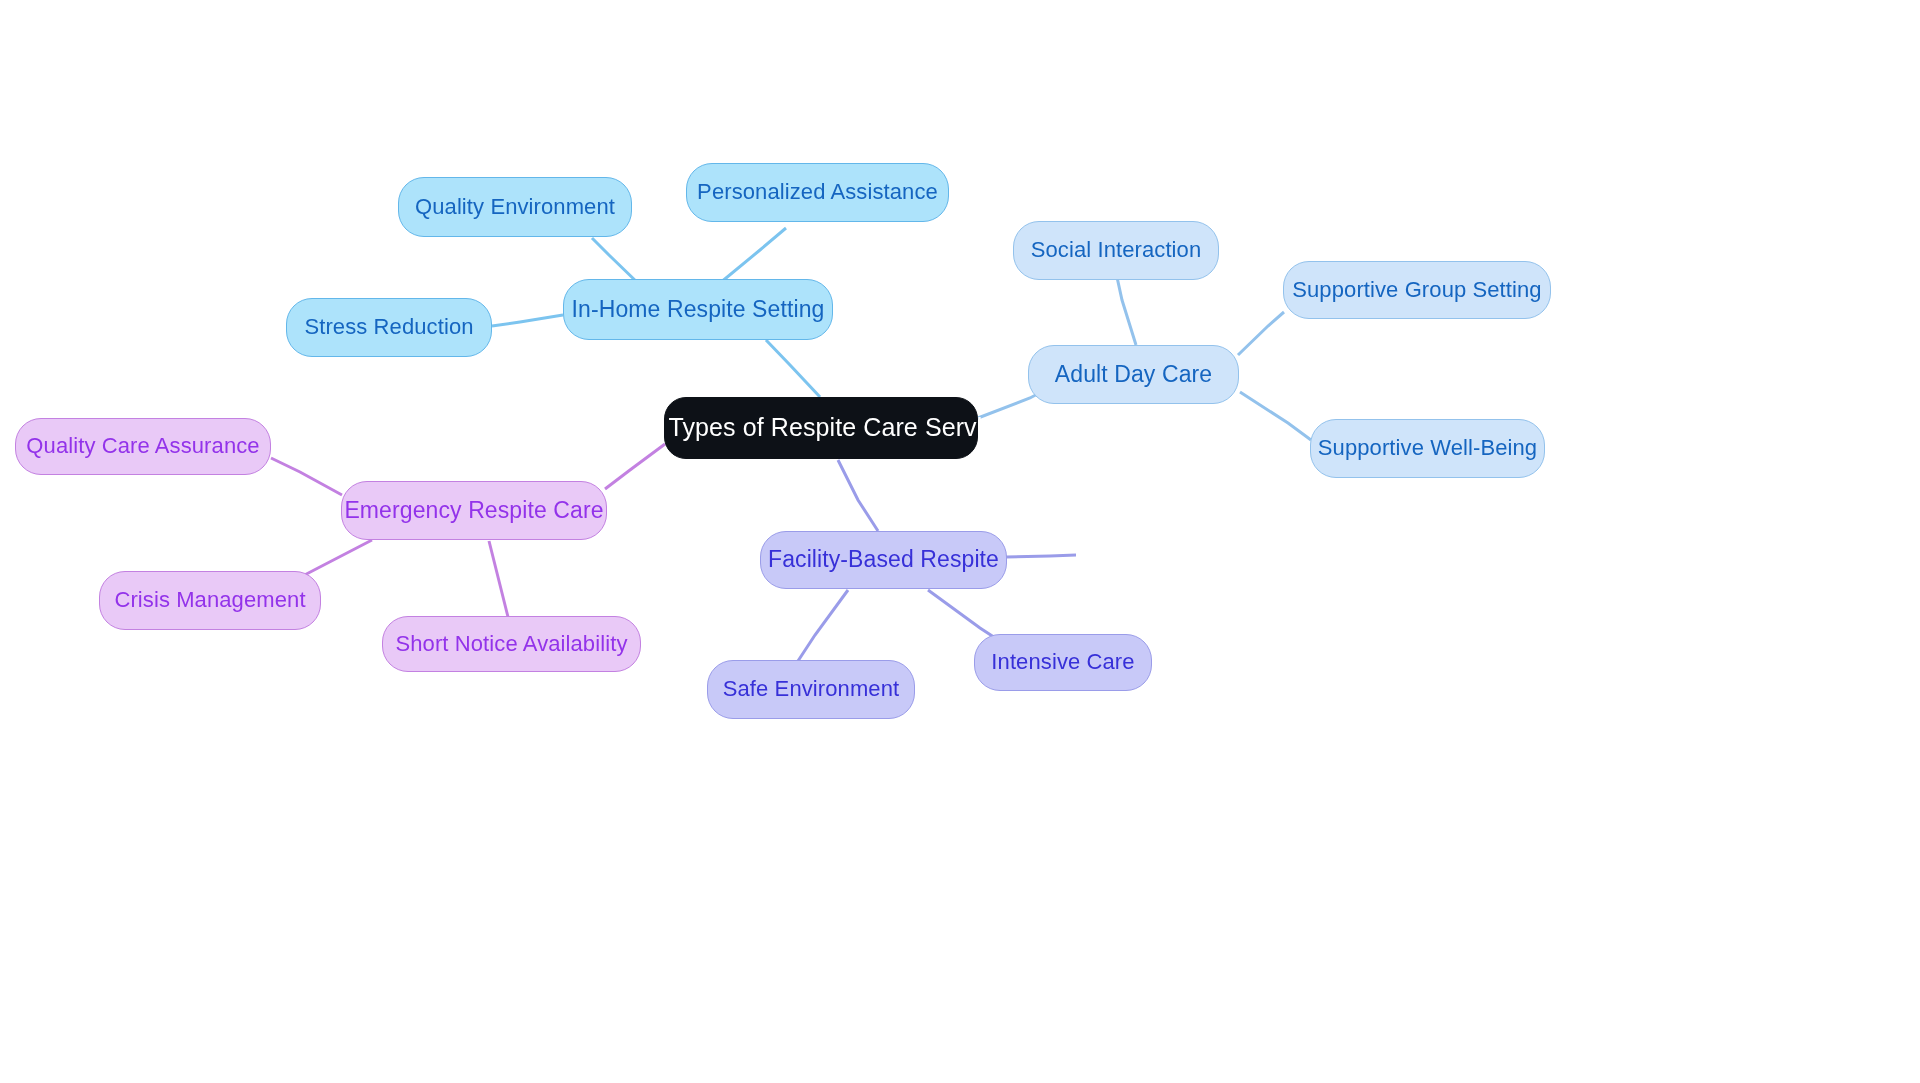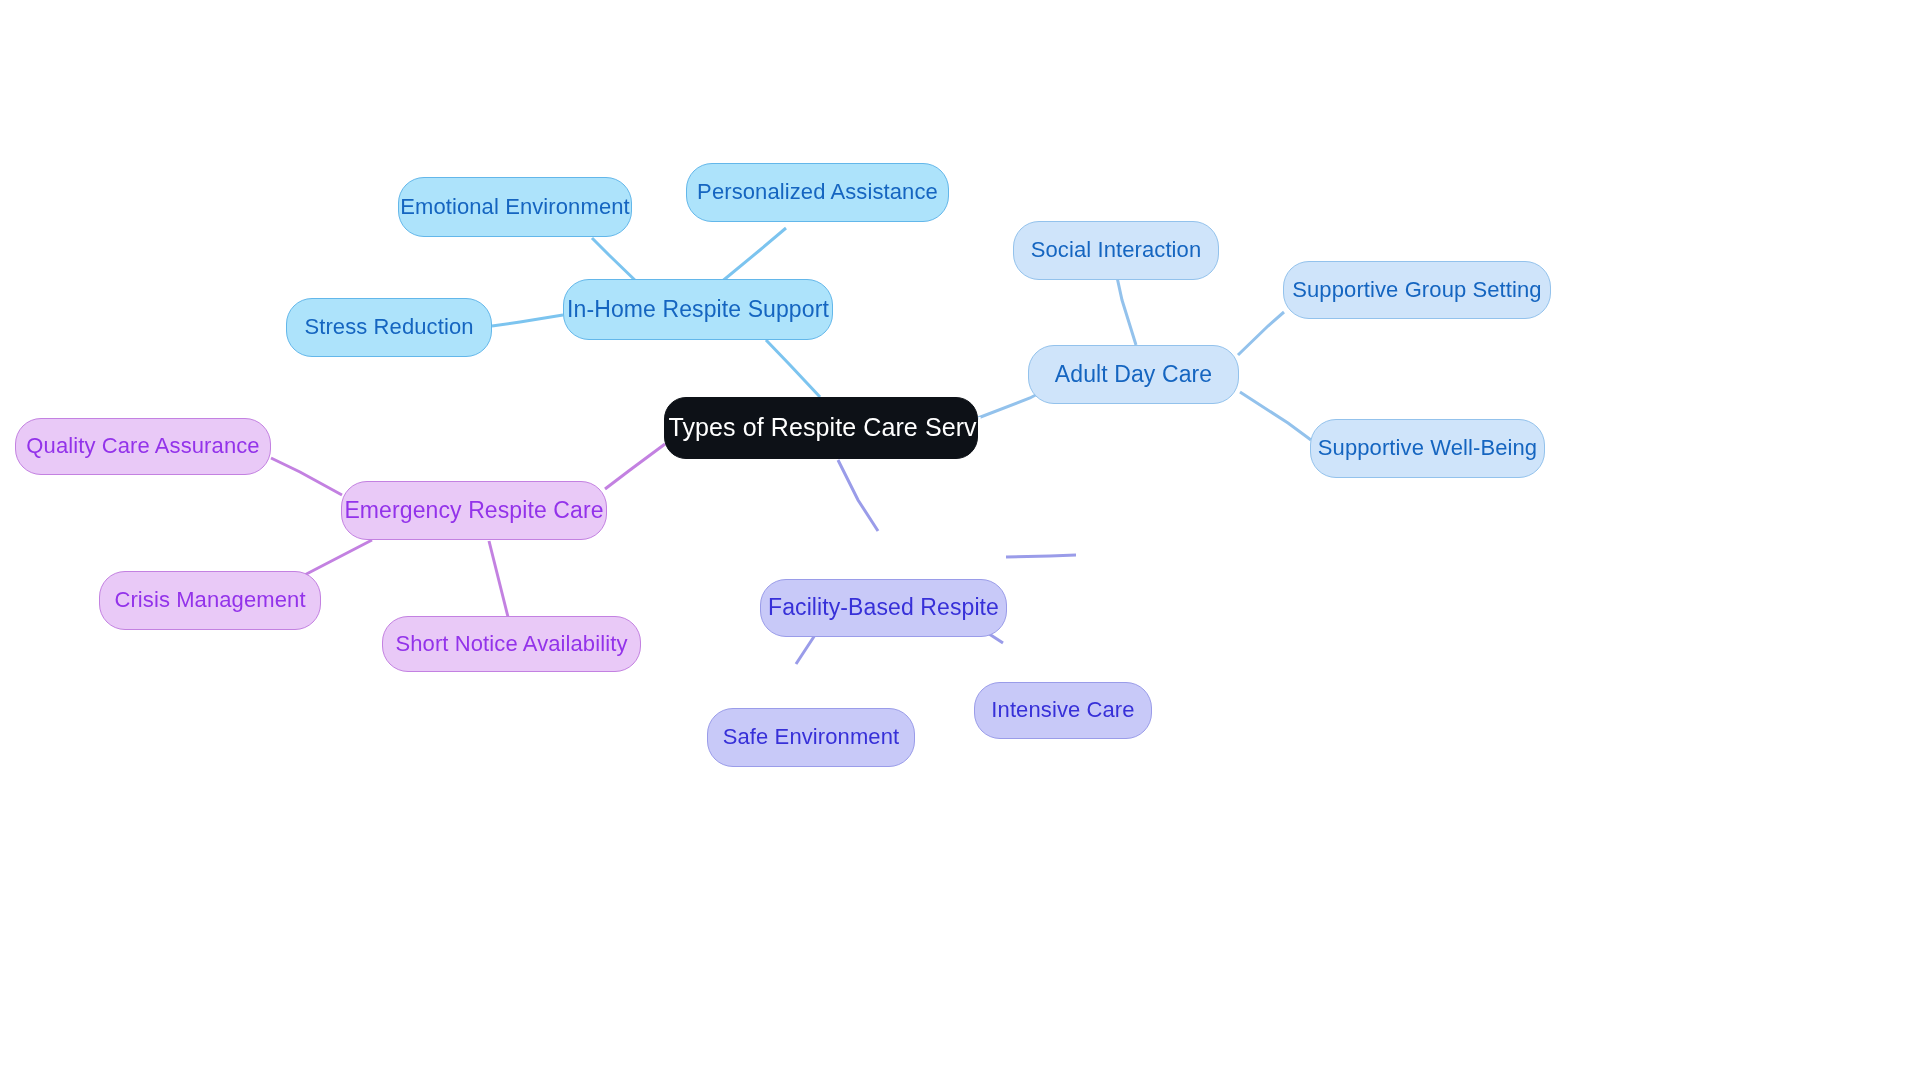--- a/index.html
+++ b/index.html
@@ -58,21 +58,20 @@
   }
   .node-b2 {          
     background: #cfe4fa;
     border-color: #93c2ec;
     color: #1565c0;
   }
   .node-b3 {          
     background: #c8c9f8;
     border-color: #9a9ce9;
     color: #3730d8;
-    margin-top: 48px;
   }
   .node-b4 {          
     background: #e9c9f7;
     border-color: #c381e1;
     color: #9333ea;
     text-align: center;
   }
   .node-lvl1 { font-size: 23px; }
   .node-lvl2 { font-size: 22px; }
 </style>
@@ -100,23 +99,23 @@
     <path d="M 928 590 L 980 628 L 1003 643" stroke="#9a9ce9" stroke-width="3" fill="none"></path>
     <path d="M 848 590 L 815 635 L 796 664" stroke="#9a9ce9" stroke-width="3" fill="none"></path>
 
     <path d="M 342 495 L 300 472 L 271 458" stroke="#c381e1" stroke-width="3" fill="none"></path>
     <path d="M 372 540 L 318 568 L 295 580" stroke="#c381e1" stroke-width="3" fill="none"></path>
     <path d="M 489 541 L 500 585 L 508 617" stroke="#c381e1" stroke-width="3" fill="none"></path>
   </svg>
 
   <div class="node node-root" style="left:664px; top:397px; width:314px; height:62px;">Types of Respite Care Services</div>
 
-  <div class="node node-b1 node-lvl1" style="left:563px; top:279px; width:270px; height:61px;">In-Home Respite Support</div>
+  <div class="node node-b1 node-lvl1" style="left:563px; top:279px; width:270px; height:61px;">In-Home Respite Setting</div>
 
-  <div class="node node-b1 node-lvl2" style="left:398px; top:177px; width:234px; height:60px;">Emotional Environment</div>
+  <div class="node node-b1 node-lvl2" style="left:398px; top:177px; width:234px; height:60px;">Quality Environment</div>
 
   <div class="node node-b1 node-lvl2" style="left:686px; top:163px; width:263px; height:59px;">Personalized Assistance</div>
 
   <div class="node node-b1 node-lvl2" style="left:286px; top:298px; width:206px; height:59px;">Stress Reduction</div>
 
   <div class="node node-b2 node-lvl1" style="left:1028px; top:345px; width:211px; height:59px;">Adult Day Care</div>
 
   <div class="node node-b2 node-lvl2" style="left:1013px; top:209px; width:206px; height:59px;margin-top:12px;">Social Interaction</div>
 
   <div class="node node-b2 node-lvl2" style="left:1283px; top:261px; width:268px; height:58px;">Supportive Group Setting</div>

